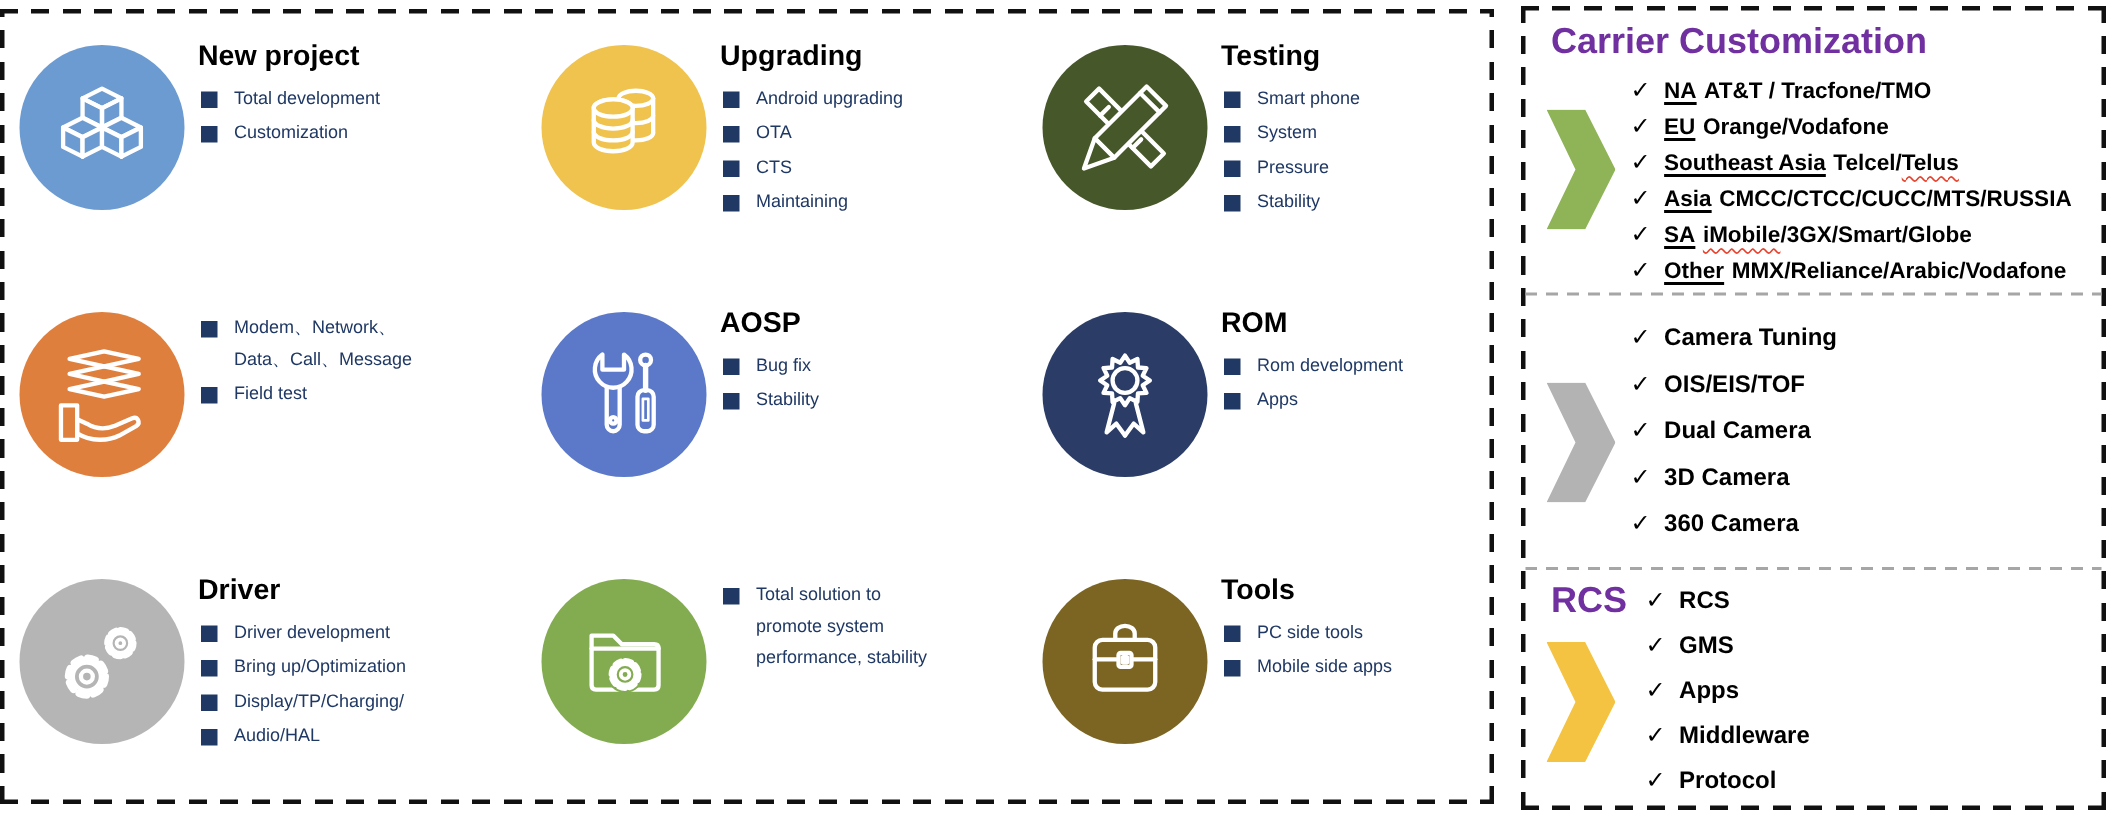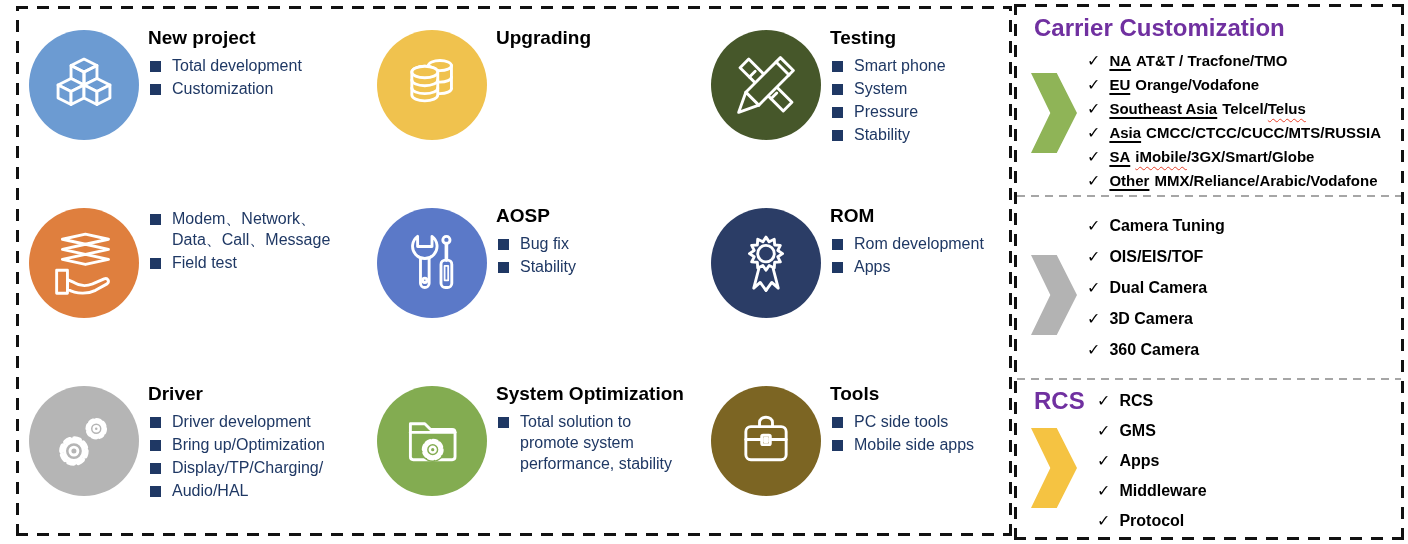--- a/index.html
+++ b/index.html
@@ -10,34 +10,34 @@
   
   .dashbox{
     position:absolute;box-sizing:border-box;
     background:
       repeating-linear-gradient(90deg,var(--border-black) 0 12px,transparent 12px 21px) top left / 100% 3px no-repeat,
       repeating-linear-gradient(90deg,var(--border-black) 0 12px,transparent 12px 21px) bottom left / 100% 3px no-repeat,
       repeating-linear-gradient(0deg,var(--border-black) 0 12px,transparent 12px 21px) top left / 3px 100% no-repeat,
       repeating-linear-gradient(0deg,var(--border-black) 0 12px,transparent 12px 21px) top right / 3px 100% no-repeat;
   }
   
-  #services{left:16px;top:6px;width:996px;height:530px;padding:24px 0 0 13px;}
+  #services{left:0;top:6px;width:996px;height:530px;padding:24px 0 0 13px;}
   .grid{display:grid;grid-template-columns:348px 334px 290px;grid-template-rows:178px 178px auto;}
   .cell{display:flex;align-items:flex-start;}
   .circle{
     width:110px;height:110px;border-radius:50%;flex:0 0 110px;
     display:flex;align-items:center;justify-content:center;margin-right:9px;
   }
   .circle svg{width:72px;height:72px;display:block;}
   .ctext{padding-top:0;}
   .ctext h3{margin:-3px 0 5px 0;font-size:19px;line-height:1.2;font-weight:bold;color:#000;}
   .ctext ul{list-style:none;margin:0;padding:0;}
   .ctext li{display:flex;align-items:flex-start;margin:0 0 2px 0;}
   .sq{flex:0 0 11px;width:11px;height:11px;background:var(--text-navy);margin:6px 11px 0 2px;}
-  .bt{font-size:16px;line-height:21px;color:var(--text-navy);white-space:pre-line;}
+  .bt{font-size:12px;line-height:21px;color:var(--text-navy);white-space:pre-line;}
   
   #solutions{left:1014px;top:4px;width:390px;height:536px;padding:3px;display:flex;flex-direction:column;}
   .sec{position:relative;box-sizing:border-box;padding:6px 6px 0 16px;}
   .sec + .sec{
     background:repeating-linear-gradient(90deg,var(--separator-gray) 0 8px,transparent 8px 14px) top left / 100% 2px no-repeat;
   }
   #sec-carrier{height:188px;}
   #sec-camera{height:183px;padding-top:12px;}
   #sec-rcs{flex:1;padding-top:8px;}
   .sec-title{margin:1px;font-size:24px;line-height:28px;font-weight:bold;color:var(--accent-purple);}
@@ -114,20 +114,38 @@
                 <path d="M45 39 a16 7 0 0 0 32 0"></path>
             </g>
             <path class="icf" d="M22 32 V64 a18 8 0 0 0 36 0 V32 a18 8 0 0 0 -36 0 Z"></path>
             <ellipse class="icf" cx="40" cy="32" rx="18" ry="8"></ellipse>
             <path class="ic" d="M22 43 a18 8 0 0 0 36 0"></path>
               <path class="ic" d="M22 54 a18 8 0 0 0 36 0"></path>
           </svg>
         </div>
         <div class="ctext">
           <h3>Upgrading</h3>
+          <ul>
+            <li>
+                <span class="sq"></span>
+                <span class="bt">Android upgrading</span>
+              </li>
+            <li>
+                <span class="sq"></span>
+                <span class="bt">OTA</span>
+              </li>
+            <li>
+                <span class="sq"></span>
+                <span class="bt">CTS</span>
+              </li>
+            <li>
+                <span class="sq"></span>
+                <span class="bt">Maintaining</span>
+              </li>
+          </ul>
         </div>
       </div>
 
       <div class="cell">
         <div class="circle" style="background-color: rgb(70, 87, 42); color: rgb(70, 87, 42);">
           <svg viewBox="0 0 100 100">
             <g class="ic">
               <path d="M26 14 L86 74 L74 86 L14 26 Z"></path>
               <path d="M27 39 l8 -8"></path>
                 <path d="M57 69 l8 -8"></path>
@@ -289,21 +307,20 @@
             </g>
             <circle cx="51" cy="62" r="17" fill="currentColor" stroke="none"></circle>
             <g class="ic">
               <circle cx="51" cy="62" r="12.5" stroke-width="5.5" stroke-dasharray="5.5 4.3"></circle>
               <circle cx="51" cy="62" r="9.5" stroke-width="3.5"></circle>
               <circle cx="51" cy="62" r="4" stroke-width="3.5"></circle>
             </g>
           </svg>
         </div>
         <div class="ctext">
-          <h3>System Optimization</h3>
           <ul>
             <li>
                 <span class="sq"></span>
                 <span class="bt">Total solution to
 promote system
 performance, stability</span>
               </li>
           </ul>
         </div>
       </div>

